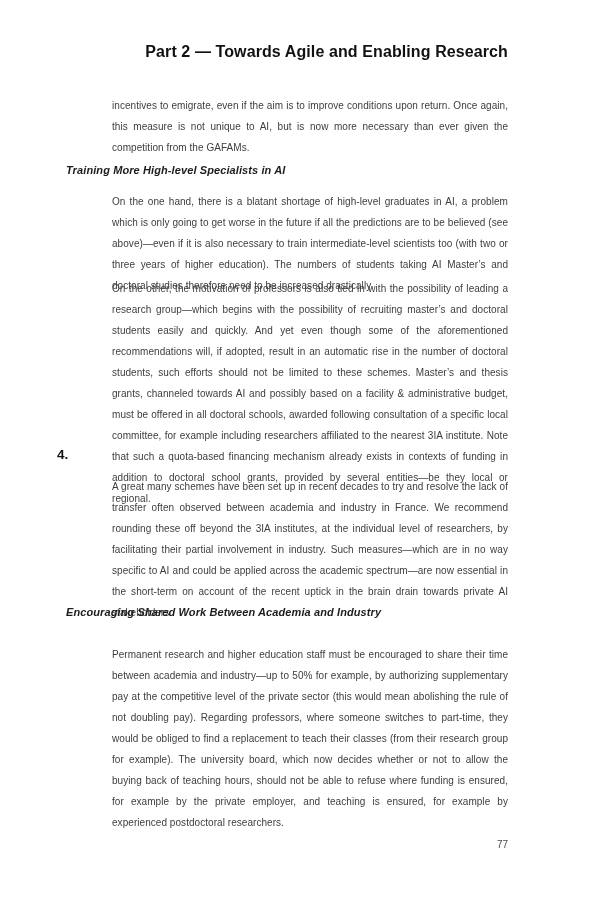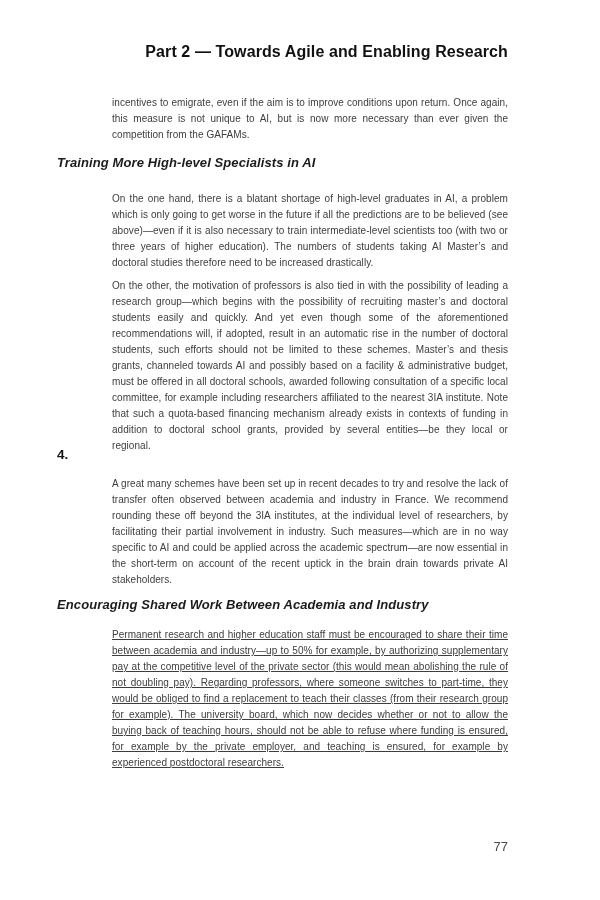--- a/index.html
+++ b/index.html
@@ -27,31 +27,31 @@
     color: #111111;
     text-align: right;
     letter-spacing: 0.1px;
   }
   .body-para {
     position: absolute;
     left: 112px;
     width: 396px;
     margin: 0;
     font-size: 10px;
-    line-height: 16px;
+    line-height: 21px;
     text-align: justify;
     color: #3d3d3d;
     letter-spacing: 0.05px;
   }
   .sub-heading {
     position: absolute;
     left: 57px;
     width: 451px;
-    margin: 0;
-    font-size: 13px;
+    margin: 9px;
+    font-size: 11px;
     font-weight: bold;
     font-style: italic;
     color: #1c1c1c;
     letter-spacing: 0.1px;
   }
   .section-heading {
     position: absolute;
     left: 57px;
     width: 470px;
     margin: 0;
@@ -63,32 +63,32 @@
   .section-heading .num {
     width: 21px;
     flex: 0 0 21px;
   }
   .page-number {
     position: absolute;
     left: 440px;
     width: 68px;
     top: 839px;
     margin: 0;
-    font-size: 13px;
+    font-size: 10px;
     color: #4a4a4a;
     text-align: right;
   }
   #p-intro   { top: 95px; }
   #h-train   { top: 155px; }
   #p-train1  { top: 191px; }
   #p-train2  { top: 278px; }
   #h-sec4    { top: 447px; }
   #p-sec4    { top: 476px; }
   #h-shared  { top: 597px; }
-  #p-shared  { top: 627px; text-decoration: underline; }
+  #p-shared  { top: 644px; }
 </style>
 </head>
 <body>
 
 <div class="page">
 
   <h1 class="part-title">Part 2 — Towards Agile and Enabling Research</h1>
 
   <p class="body-para" id="p-intro">incentives to emigrate, even if the aim is to improve conditions upon return. Once again, this measure is not unique to AI, but is now more necessary than ever given the competition from the GAFAMs.</p>
 

